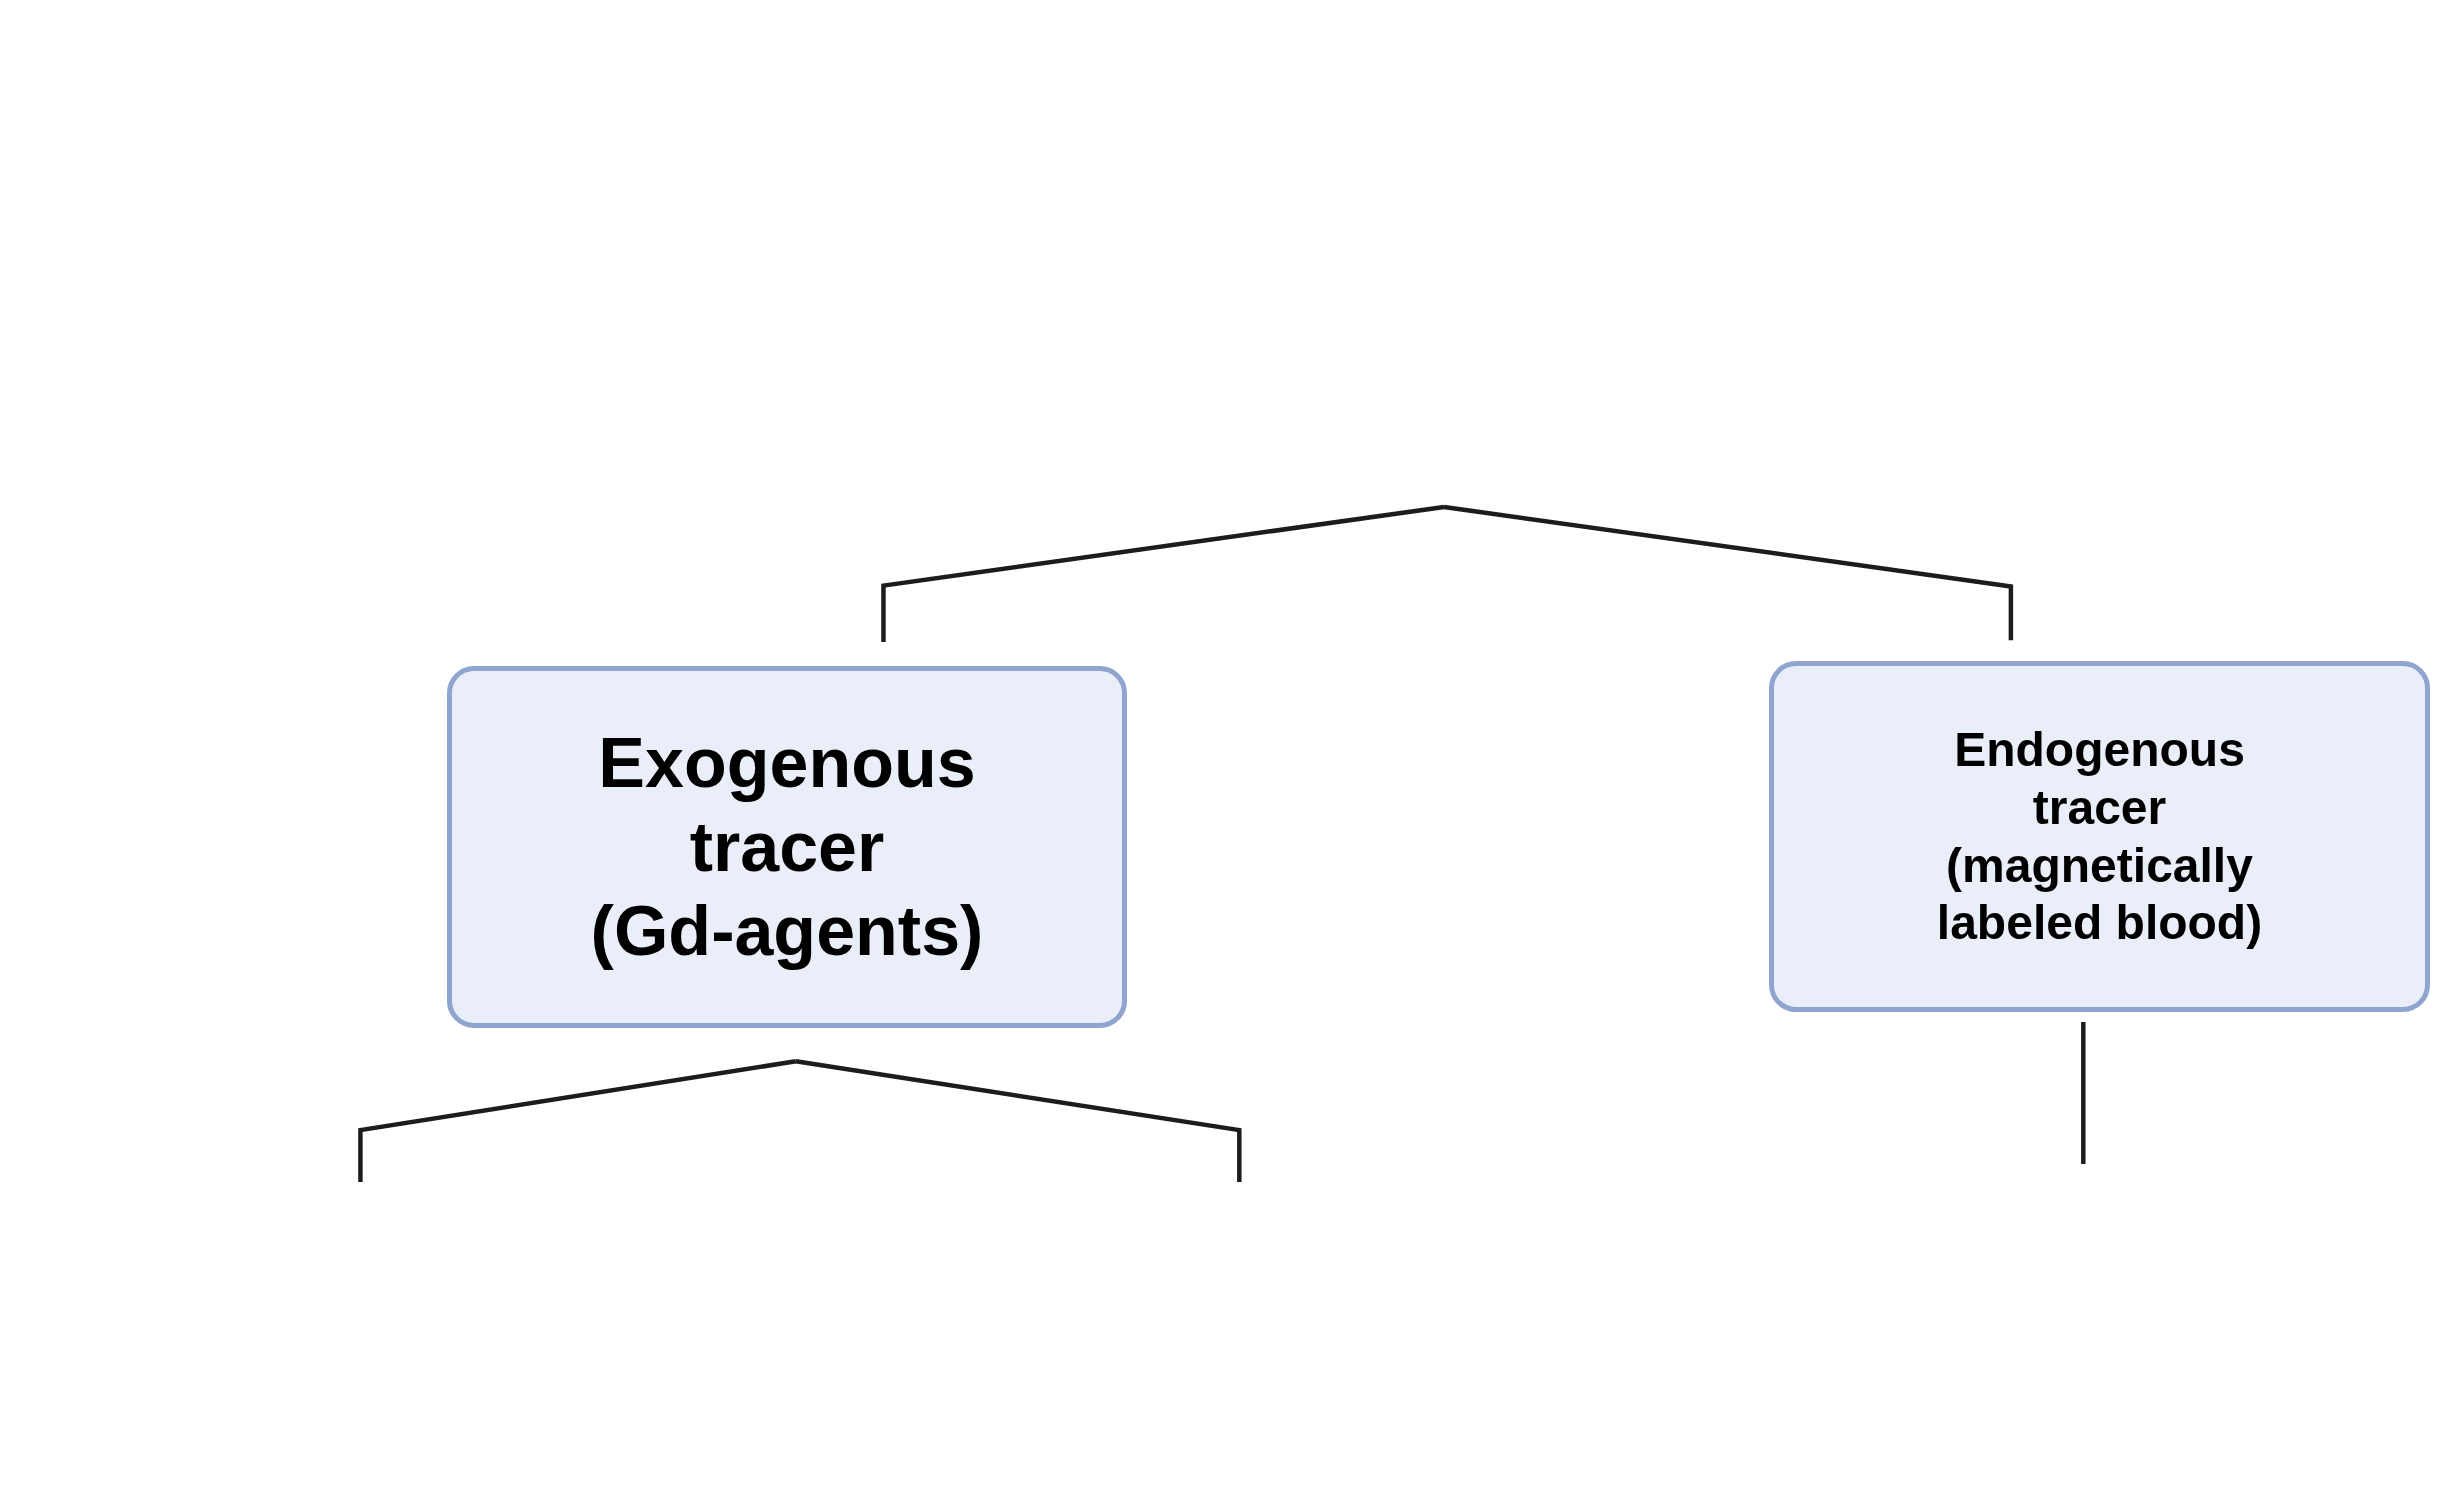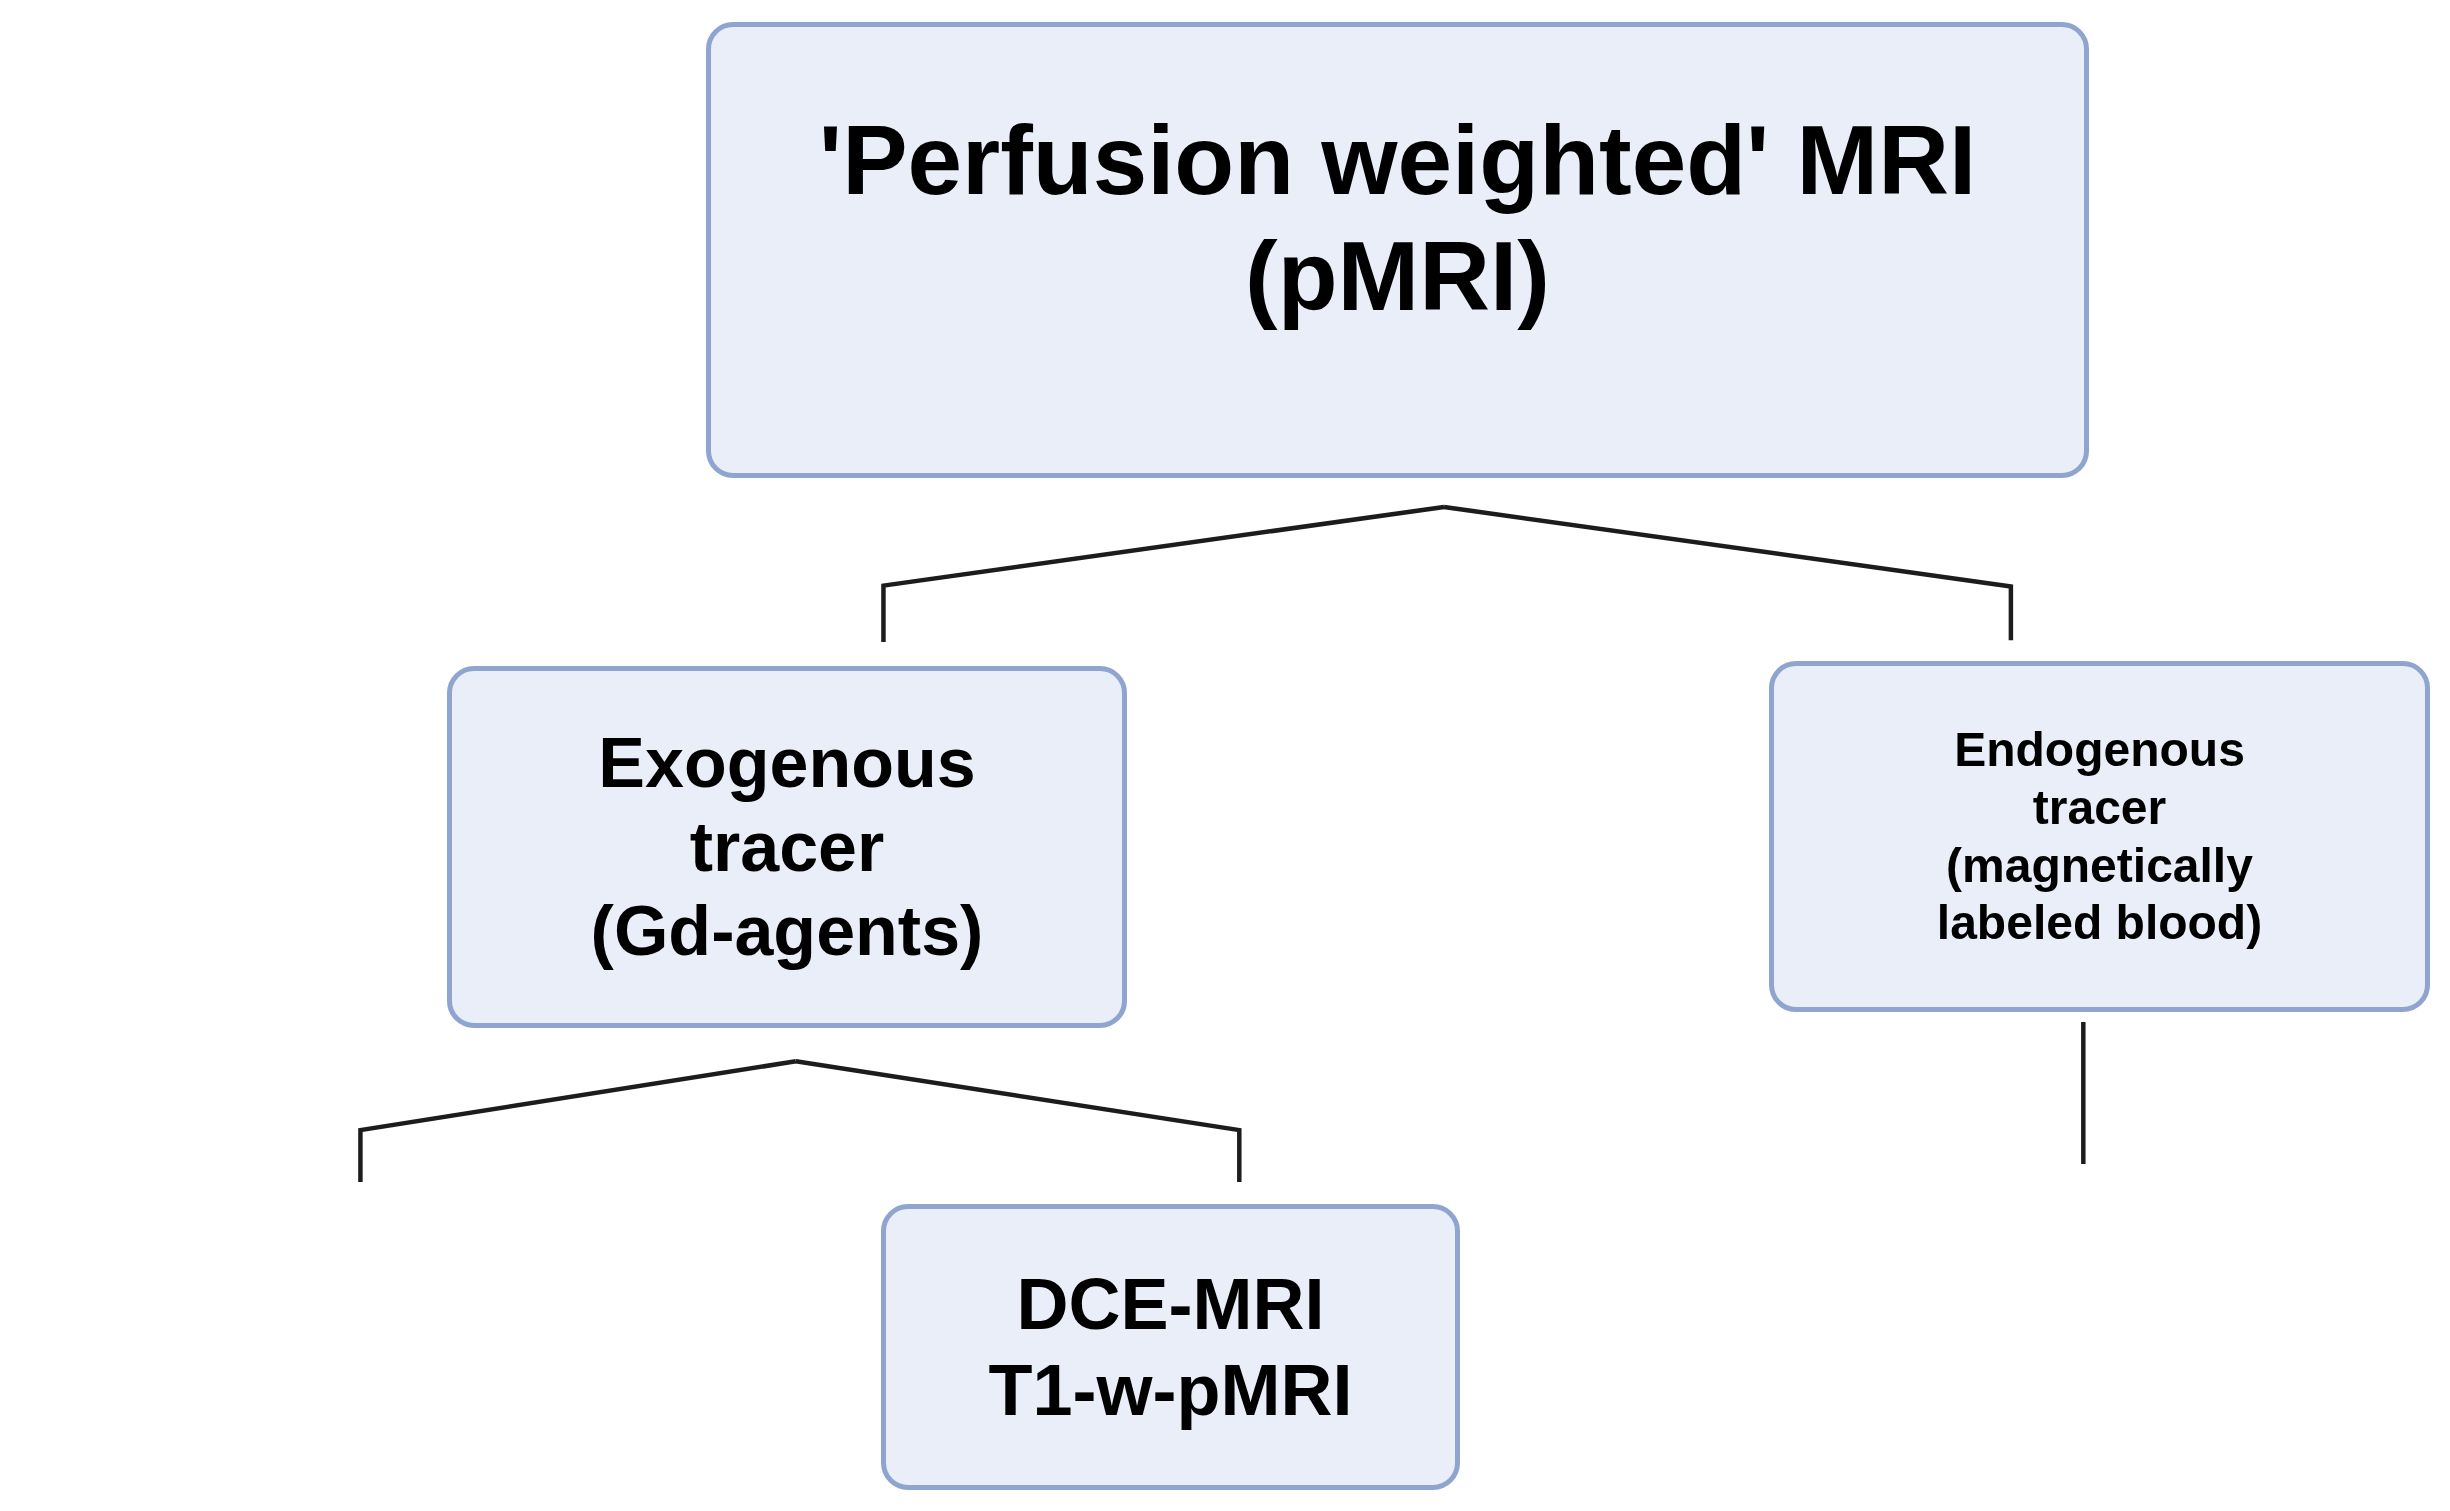--- a/index.html
+++ b/index.html
@@ -38,39 +38,31 @@
 <div class="canvas">
 
   <svg class="connectors" viewBox="0 0 2740 1690" xmlns="http://www.w3.org/2000/svg">
     <polyline points="1615,567 988,655 988,718" stroke="#1c1c1c"></polyline>
     <polyline points="1615,567 2249,656 2249,716" stroke="#1c1c1c"></polyline>
     <polyline points="890,1187 403,1264 403,1322" stroke="#1c1c1c"></polyline>
     <polyline points="890,1187 1386,1264 1386,1322" stroke="#1c1c1c"></polyline>
     <polyline points="2330,1143 2330,1302" stroke="#1c1c1c"></polyline>
   </svg>
 
-  <div class="node node-pmri">
-    <span class="node-label">'Perfusion weighted' MRI
-(pMRI)</span>
-  </div>
 
   <div class="node node-exogenous">
     <span class="node-label">Exogenous
 tracer
 (Gd-agents)</span>
   </div>
 
   <div class="node node-endogenous">
     <span class="node-label">Endogenous
 tracer
 (magnetically
 labeled blood)</span>
   </div>
 
 
-  <div class="node node-dce">
-    <span class="node-label">DCE-MRI
-T1-w-pMRI</span>
-  </div>
 
 
 </div>
 
 
 </body></html>

